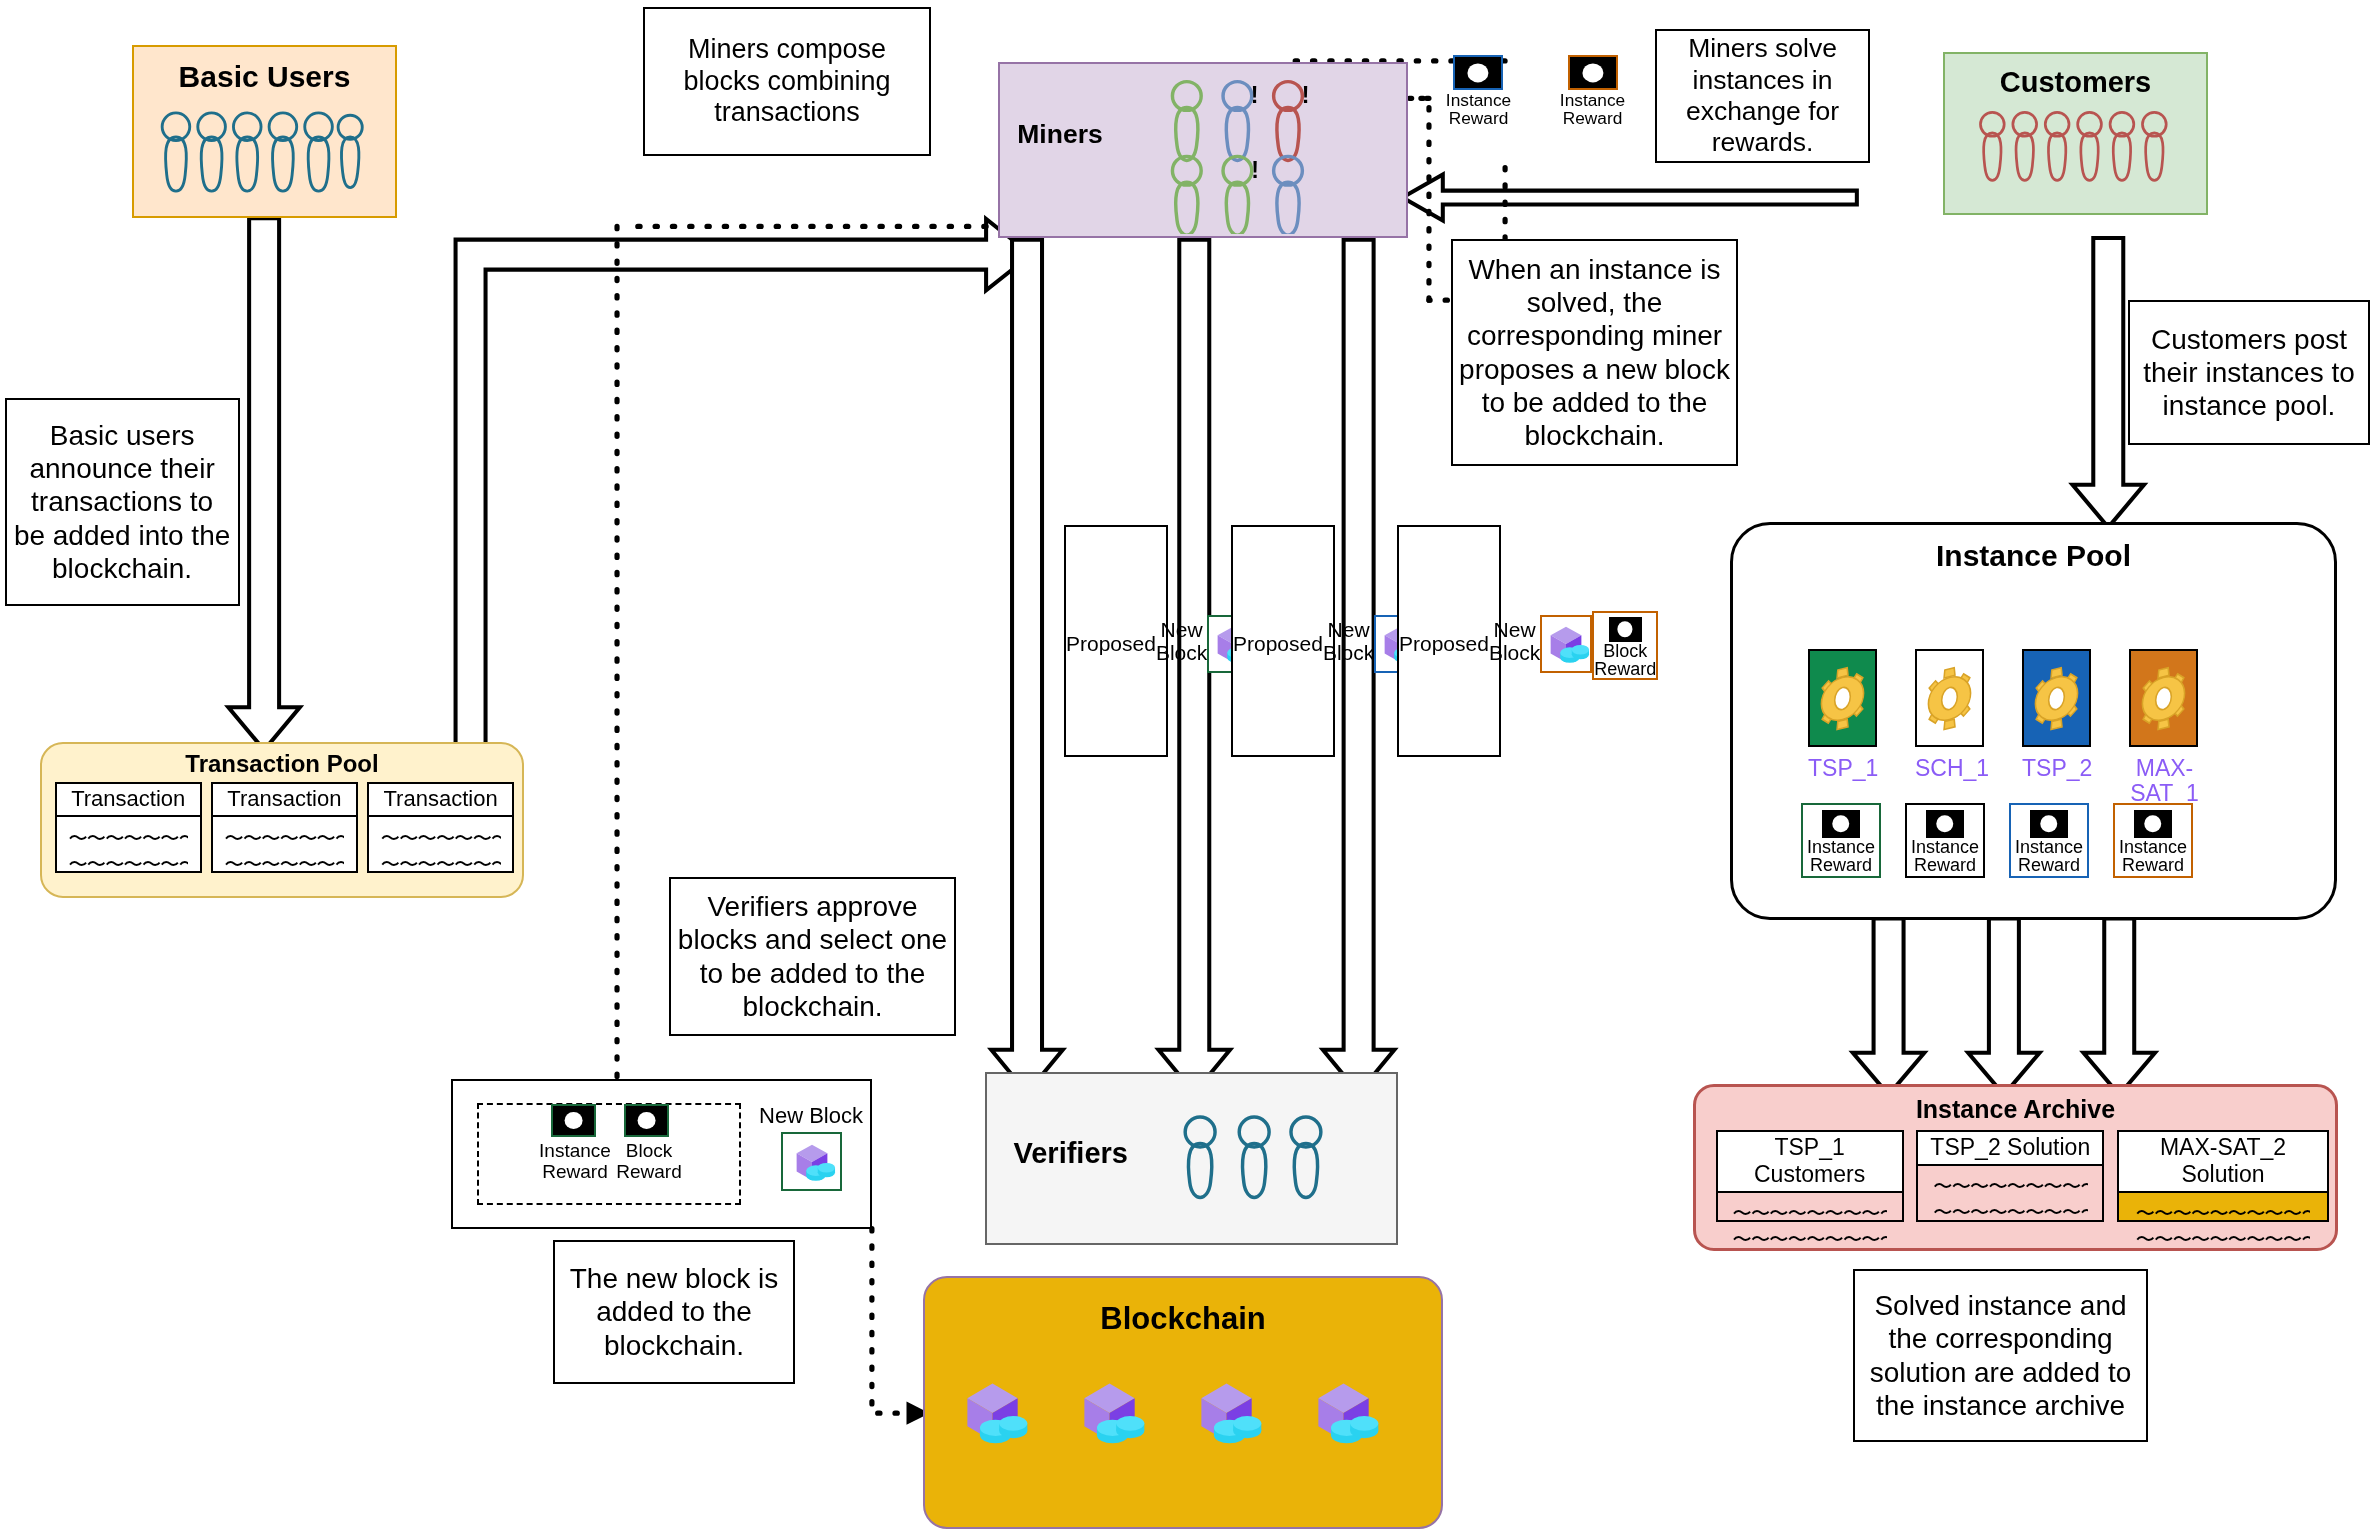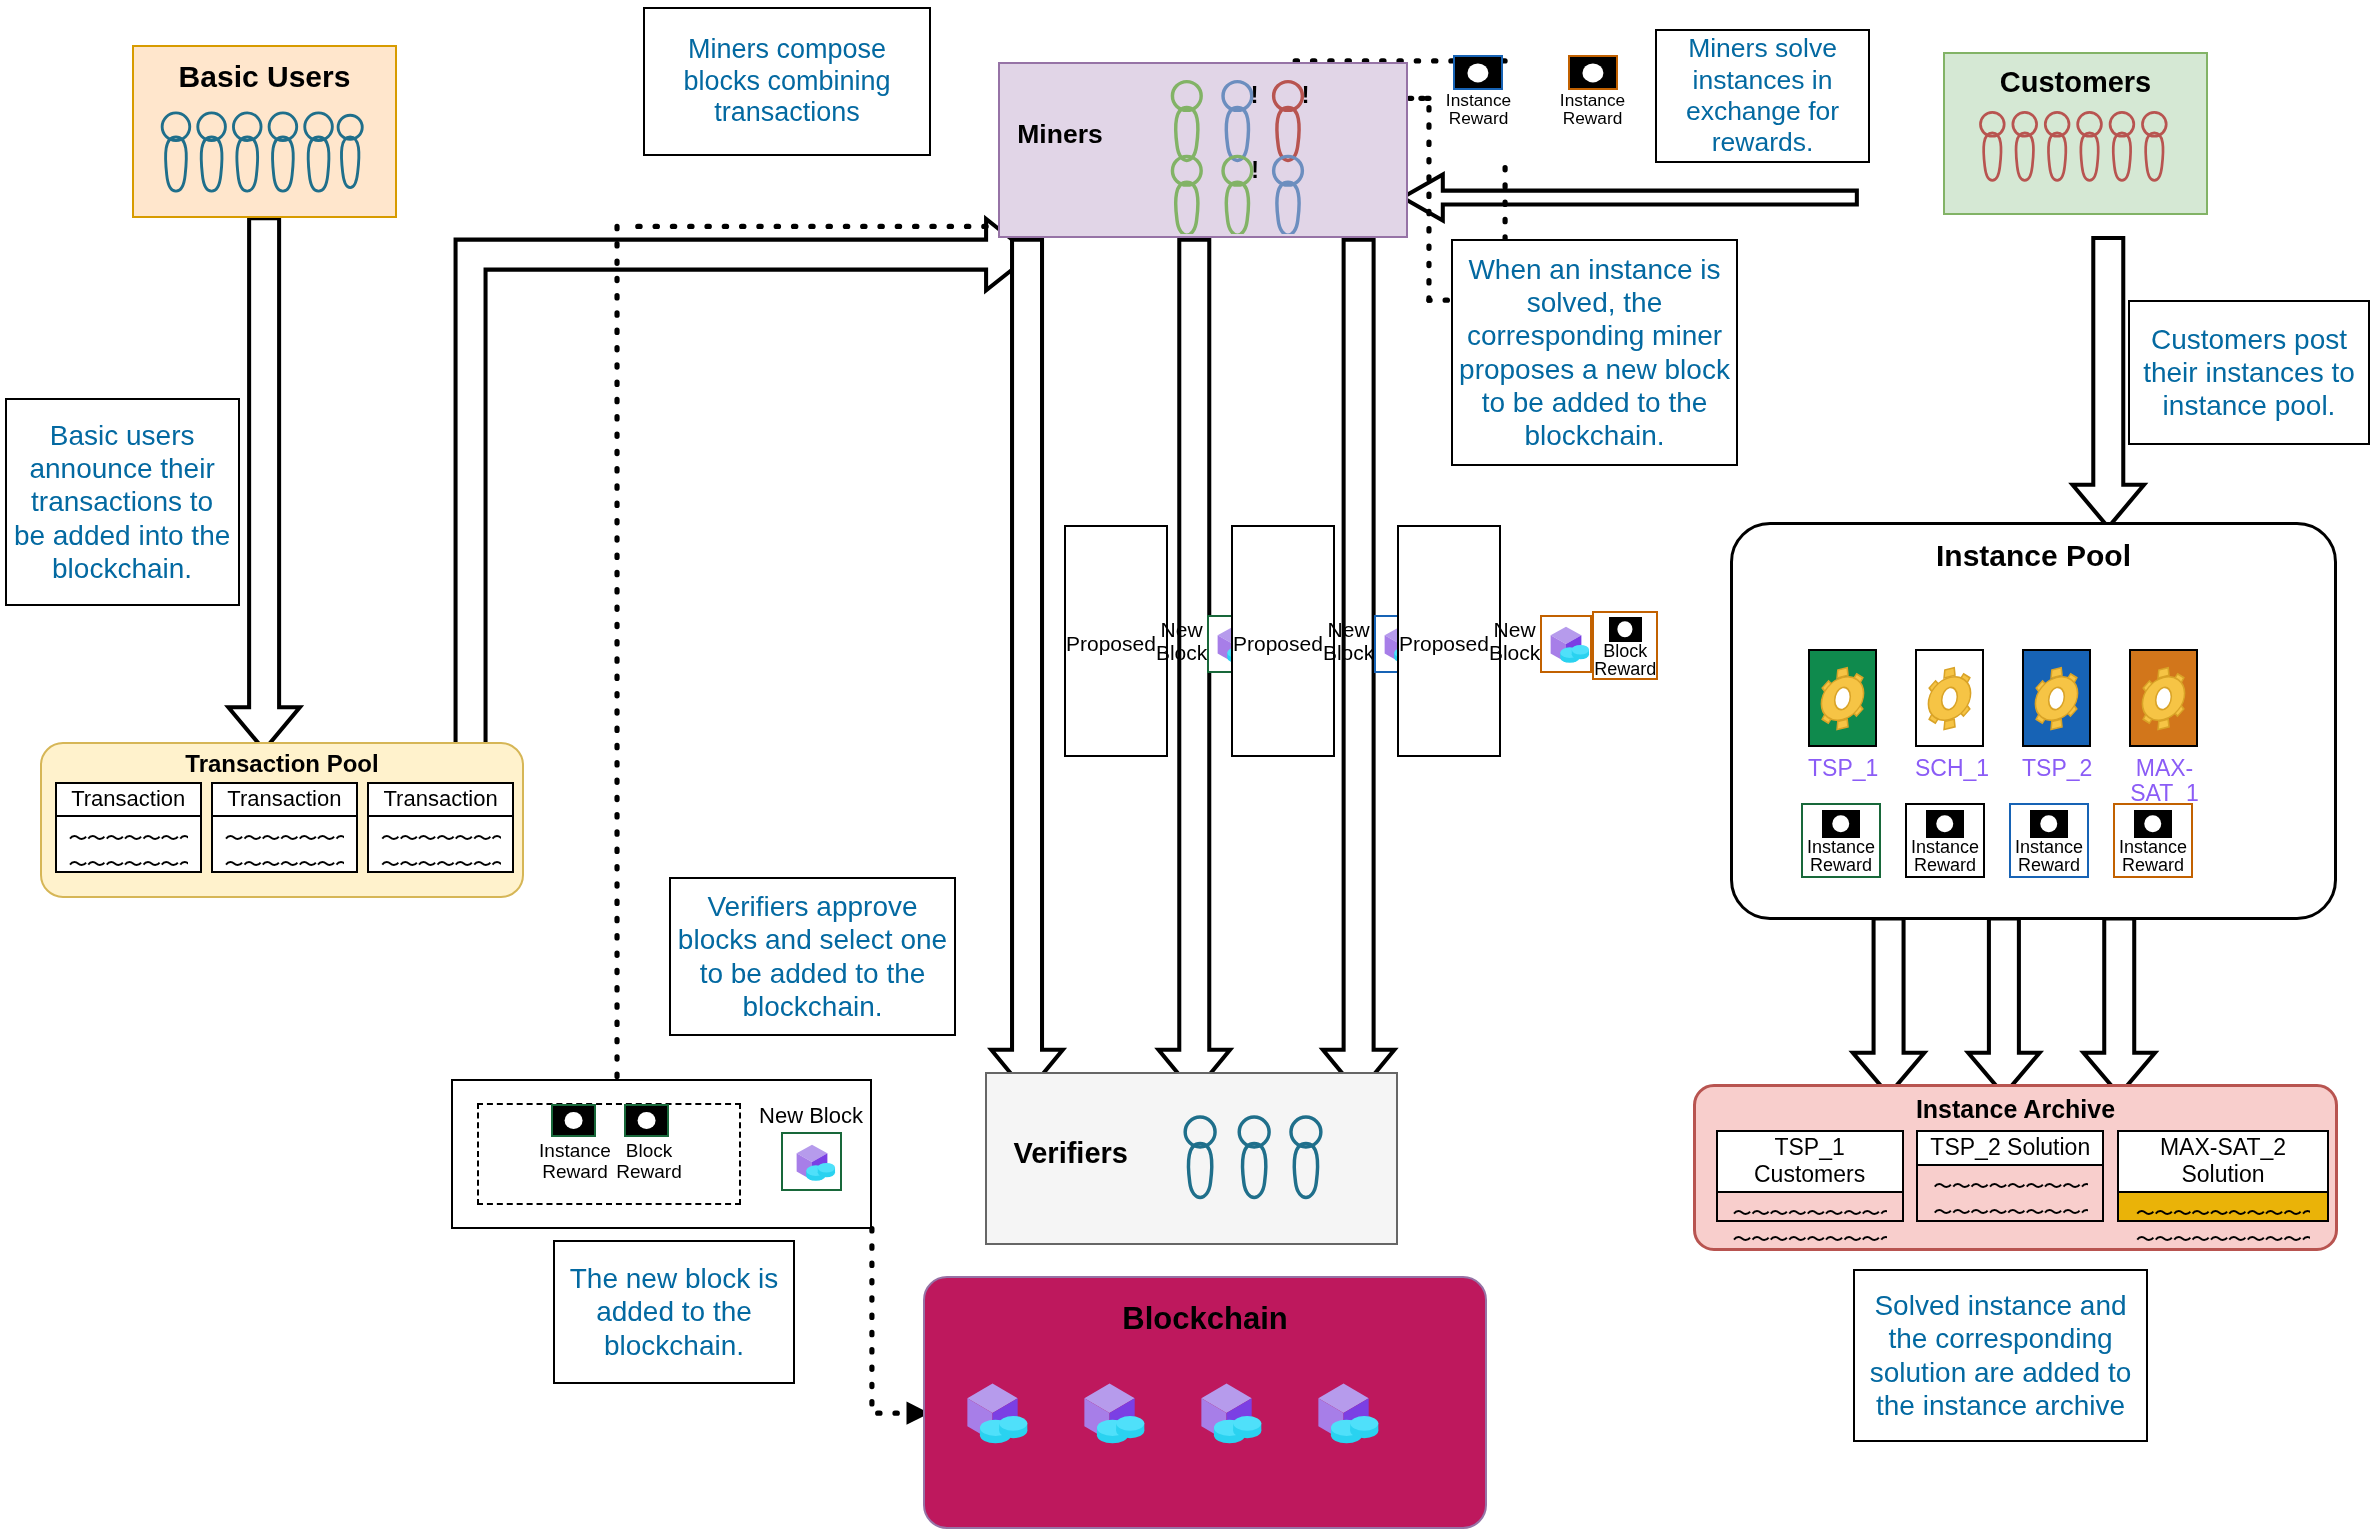--- a/index.html
+++ b/index.html
@@ -2,21 +2,21 @@
 <html style="font-size:9.2px"><head>
 <meta charset="utf-8">
 <style>
   html,body{margin:0;padding:0;background:#ffffff;}
   body{font-family:"Liberation Sans", sans-serif;}
   #stage{position:relative;width:2377px;height:1534px;background:#fff;overflow:hidden;}
 
   .box{position:absolute;box-sizing:border-box;}
   .note{position:absolute;box-sizing:border-box;border:2.9px solid #000;background:#fff;
         display:flex;align-items:center;justify-content:center;text-align:center;
-        color:#0369a1;line-height:1.18;padding:3.5px 5.8px;}
+        color:#000000;line-height:1.18;padding:3.5px 5.8px;}
   .hdr{font-weight:bold;text-align:center;color:#000;}
 
   .people{display:flex;align-items:flex-end;justify-content:center;}
 
   svg.ov{position:absolute;left:0;top:0;width:2377px;height:1534px;pointer-events:none;}
 
   .pnb{position:absolute;box-sizing:border-box;border:2.3px solid #000;background:#fff;
        display:flex;align-items:center;}
   .pnb .lbl{font-size:21px;text-align:center;line-height:1.1;color:#000;margin-top:4.6px;}
 
@@ -546,21 +546,21 @@
             </g>
           <g transform="translate(196,10)">
               <circle cx="28" cy="30" r="26"></circle>
               <path d="M28,50 C7,50 5,80 10,118 C12,136 21,144 28,144 C35,144 44,136 46,118 C51,80 49,50 28,50 Z"></path>
             </g>
         </g>
       </svg>
     </div>
   </div>
 
-  <div class="box" style="left:923px;top:1276px;width:564px;height:253px;background:#be185d;border:2.9px solid #9673a6;border-radius:24px;">
+  <div class="box" style="left:923px;top:1276px;width:520px;height:253px;background:#eab308;border:2.9px solid #9673a6;border-radius:24px;">
     <div class="hdr" style="font-size:31px;margin-top:23px;">Blockchain</div>
     <div style="position:absolute;left:32px;top:98px;display:flex;align-items:center;gap:43px;">
       <svg width="74" height="74" viewBox="0 0 100 100">
         <polygon points="14,30 48,10 82,30 48,50" fill="#b69bec"></polygon>
         <polygon points="14,30 48,50 48,88 14,68" fill="#a77ee8"></polygon>
         <polygon points="48,50 82,30 82,68 48,88" fill="#7b3fe4"></polygon>
         <g>
             <ellipse cx="52" cy="80" rx="21" ry="11" fill="#2ad2f0"></ellipse>
             <rect x="31" y="70" width="42" height="10" fill="#2ad2f0"></rect>
             <ellipse cx="52" cy="70" rx="21" ry="11" fill="#4fe0fa"></ellipse>

